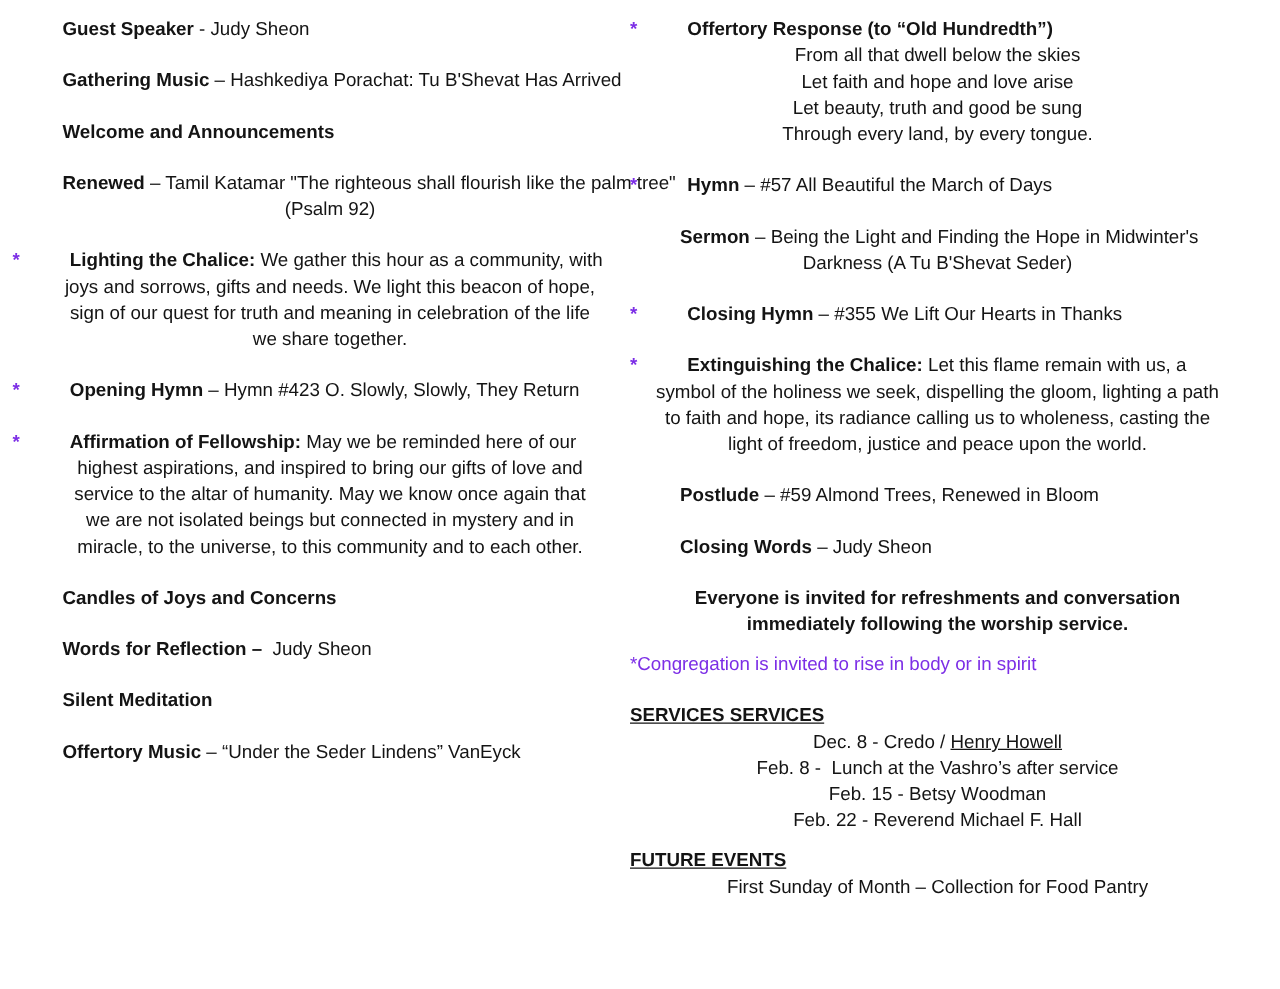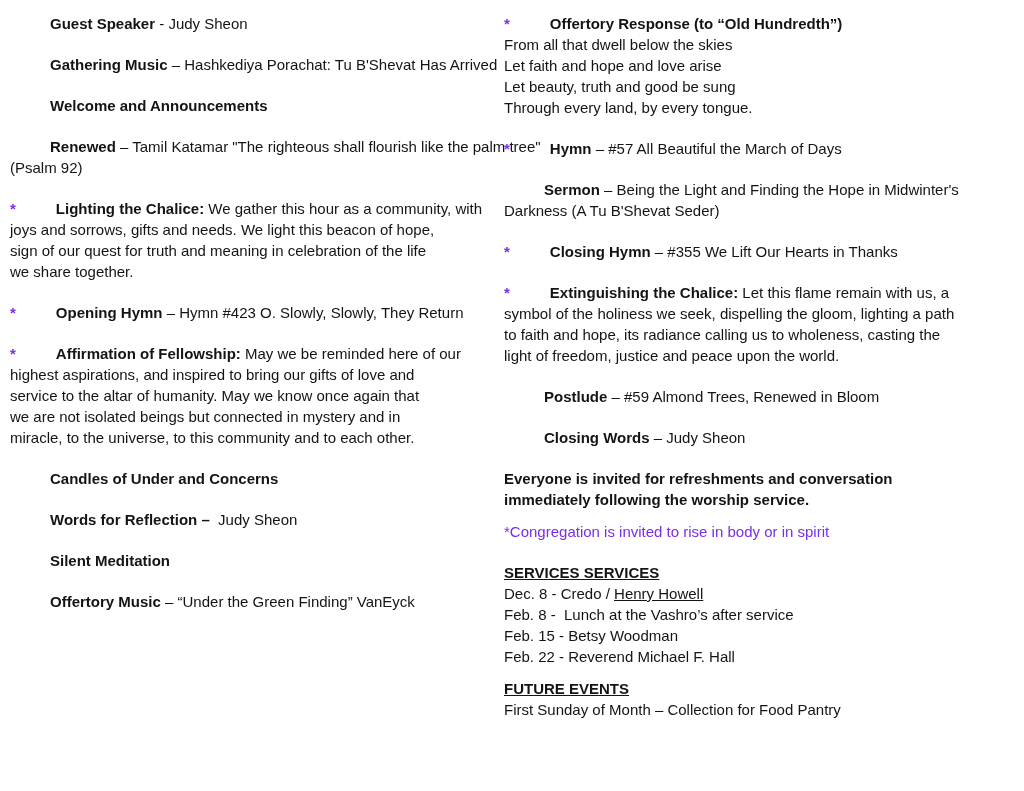--- a/index.html
+++ b/index.html
@@ -9,42 +9,42 @@
     font-size:15px;line-height:21px;color:#141414;
     position:relative;overflow:hidden;
   }
   .col{position:absolute;top:13px;}
   .col-left{left:10px;width:508px;}
   .col-right{left:504px;width:492px;}
   p.block{margin:0 0 20px 0;}
   p.block.tight{margin-bottom:11px;}
   b{font-weight:bold;margin-left:40px;}
   .t{white-space:pre;}
-  .line{display:block;white-space:pre;}
+  .line{display:block;white-space:pre;text-align:center;}
   .star{color:var(--accent,#7c2ee6);font-weight:bold;white-space:pre;}
   .purple-note{color:var(--accent,#7c2ee6);}
   .heading{display:block;font-weight:bold;text-decoration:underline;white-space:pre;}
   .u{text-decoration:underline;white-space:pre;}
   .bold-par{font-weight:bold;}
 </style>
 </head>
 <body style="background: rgb(255, 255, 255); color: rgb(20, 20, 20);">
 
 <div class="col col-left">
   <p class="block"><b class="t">Guest Speaker</b><span class="t"> - Judy Sheon</span></p>
   <p class="block"><b class="t">Gathering Music</b><span class="t"> – Hashkediya Porachat: Tu B'Shevat Has Arrived</span></p>
   <p class="block"><b class="t">Welcome and Announcements</b></p>
   <p class="block"><b class="t">Renewed</b><span class="t"> – Tamil Katamar "The righteous shall flourish like the palm tree"</span><span class="line">(Psalm 92)</span></p>
   <p class="block"><span class="star">*</span><b class="t">Lighting the Chalice:</b><span class="t"> We gather this hour as a community, with</span><span class="line">joys and sorrows, gifts and needs. We light this beacon of hope,</span><span class="line">sign of our quest for truth and meaning in celebration of the life</span><span class="line">we share together.</span></p>
   <p class="block"><span class="star">*</span><b class="t">Opening Hymn</b><span class="t"> – Hymn #423 O. Slowly, Slowly, They Return</span></p>
   <p class="block"><span class="star">*</span><b class="t">Affirmation of Fellowship:</b><span class="t"> May we be reminded here of our</span><span class="line">highest aspirations, and inspired to bring our gifts of love and</span><span class="line">service to the altar of humanity. May we know once again that</span><span class="line">we are not isolated beings but connected in mystery and in</span><span class="line">miracle, to the universe, to this community and to each other.</span></p>
-  <p class="block"><b class="t">Candles of Under and Concerns</b></p>
+  <p class="block"><b class="t">Candles of Joys and Concerns</b></p>
   <p class="block"><b class="t">Words for Reflection –</b><span class="t">  Judy Sheon</span></p>
   <p class="block"><b class="t">Silent Meditation</b></p>
-  <p class="block"><b class="t">Offertory Music</b><span class="t"> – “Under the Green Finding” VanEyck</span></p>
+  <p class="block"><b class="t">Offertory Music</b><span class="t"> – “Under the Seder Lindens” VanEyck</span></p>
 </div>
 
 <div class="col col-right">
   <p class="block"><span class="star">*</span><b class="t">Offertory Response (to “Old Hundredth”)</b><span class="line">From all that dwell below the skies</span><span class="line">Let faith and hope and love arise</span><span class="line">Let beauty, truth and good be sung</span><span class="line">Through every land, by every tongue.</span></p>
   <p class="block"><span class="star">*</span><b class="t">Hymn</b><span class="t"> – #57 All Beautiful the March of Days</span></p>
   <p class="block"><b class="t">Sermon</b><span class="t"> – Being the Light and Finding the Hope in Midwinter's</span><span class="line">Darkness (A Tu B'Shevat Seder)</span></p>
   <p class="block"><span class="star">*</span><b class="t">Closing Hymn</b><span class="t"> – #355 We Lift Our Hearts in Thanks</span></p>
   <p class="block"><span class="star">*</span><b class="t">Extinguishing the Chalice:</b><span class="t"> Let this flame remain with us, a</span><span class="line">symbol of the holiness we seek, dispelling the gloom, lighting a path</span><span class="line">to faith and hope, its radiance calling us to wholeness, casting the</span><span class="line">light of freedom, justice and peace upon the world.</span></p>
   <p class="block"><b class="t">Postlude</b><span class="t"> – #59 Almond Trees, Renewed in Bloom</span></p>
   <p class="block"><b class="t">Closing Words</b><span class="t"> – Judy Sheon</span></p>

